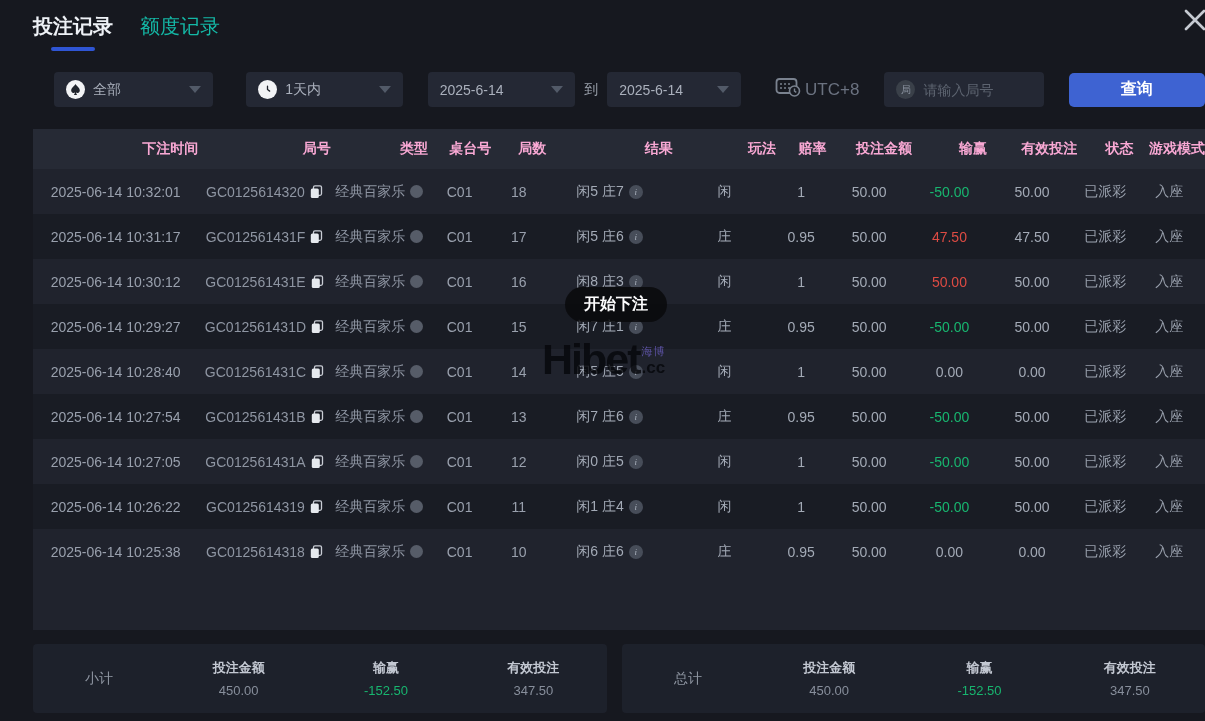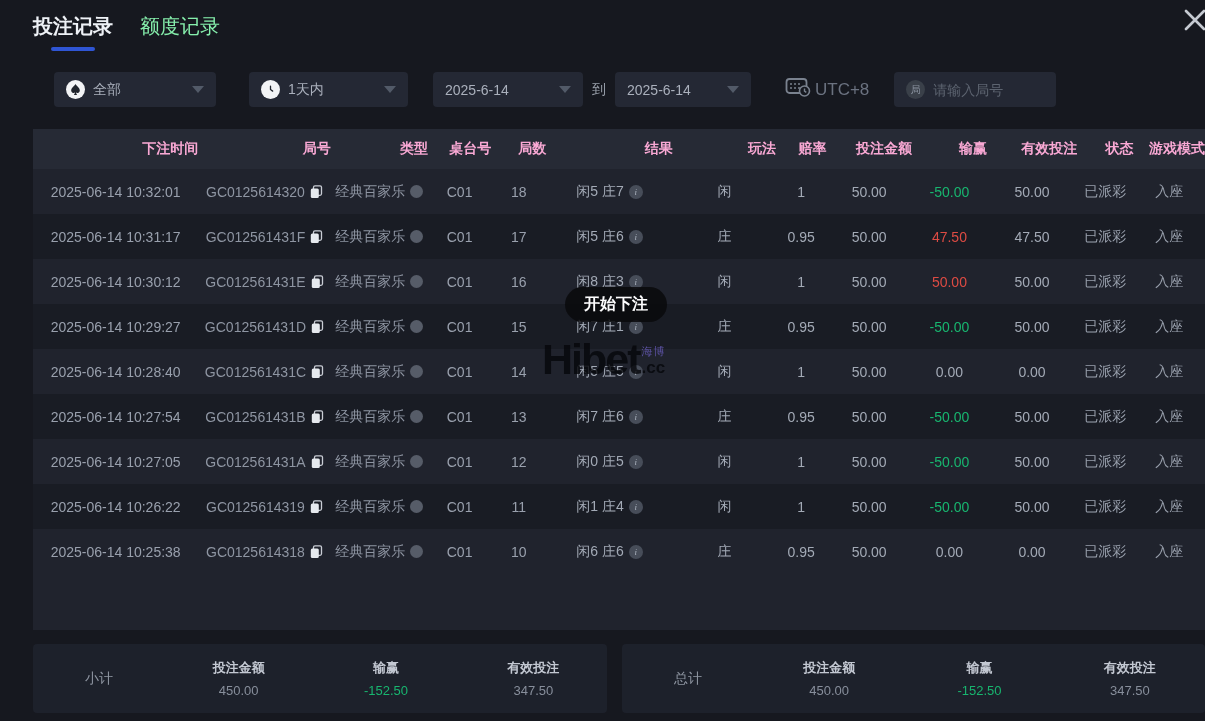--- a/index.html
+++ b/index.html
@@ -6,21 +6,21 @@
   html,body { width:1205px; height:721px; }
   body {
     position:relative;
     background:#16181f;
     overflow:hidden;
     font-family:"Liberation Sans","DejaVu Sans",sans-serif;
     color:#9aa1ae;
   }
   
   .tabs { position:absolute; left:33px; top:13px; display:flex; gap:27px; z-index:3; }
-  .tab { font-size:20px; color:#86efac; cursor:pointer; }
+  .tab { font-size:20px; color:#14b8a6; cursor:pointer; }
   .tab.active { color:#eef1f6; font-weight:700; }
   .tab.active::after { content:""; display:block; height:4px; width:44px; margin:7px auto 0; background:#2f55d4; border-radius:2px; }
   .close-btn { position:absolute; top:3px; right:-7px; width:34px; height:34px; z-index:3; cursor:pointer; }
   
   .filterbar { position:absolute; left:8px; right:0; top:72px; height:35px; display:flex; align-items:center; padding-left:46px; z-index:2; }
   .select, .datebox, .inputbox {
     height:35px; background:#242834; border-radius:4px; display:flex; align-items:center;
     padding:0 12px; color:#aab0bc; font-size:14px; cursor:pointer; position:relative;
   }
   .select .caret, .datebox .caret { margin-left:auto; width:0; height:0; border-left:6px solid transparent; border-right:6px solid transparent; border-top:7px solid #525a68; }
@@ -127,20 +127,21 @@
         <circle cx="19.5" cy="15" r="5" fill="#16181f" stroke="#7a828f" stroke-width="1.6"></circle>
         <path d="M19.5 12.5v2.6l1.8 1.2" stroke="#7a828f" stroke-width="1.4" fill="none"></path>
       </svg>
     </span>
     <span>UTC+8</span>
   </div>
   <div class="inputbox">
     <span class="ic-circle-dark">局</span>
     <input placeholder="请输入局号" style="">
   </div>
+  <button class="query-btn">查询</button>
 </div>
 
 <div class="table">
   <div class="thead grid13">
       <div class="hcell">下注时间</div>
       <div class="hcell">局号</div>
       <div class="hcell">类型</div>
       <div class="hcell">桌台号</div>
       <div class="hcell">局数</div>
       <div class="hcell">结果</div>

